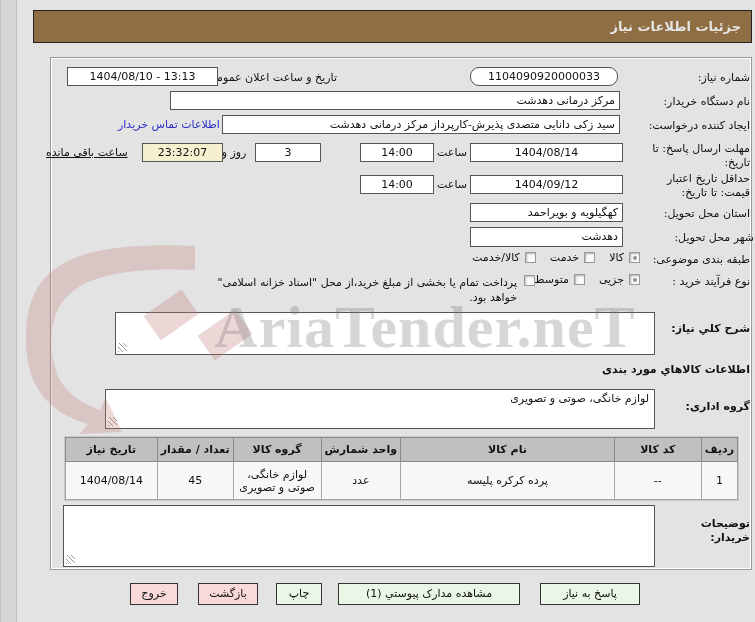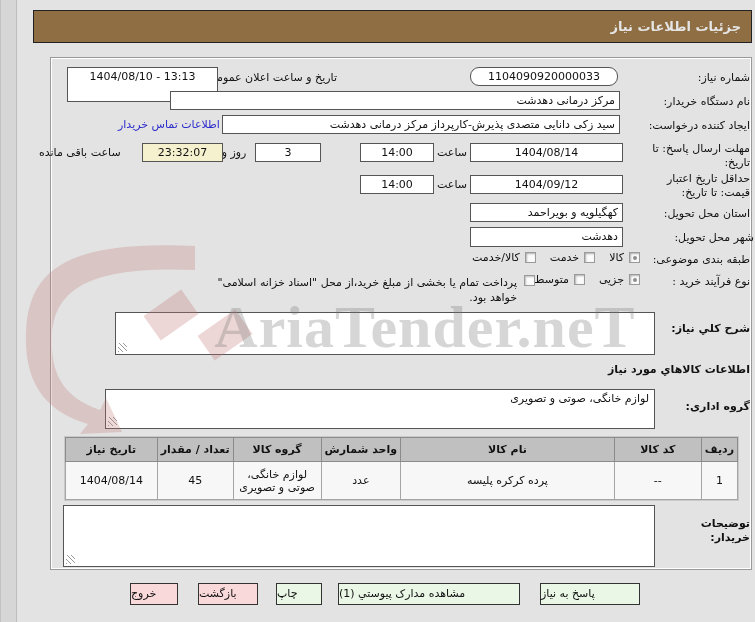--- a/index.html
+++ b/index.html
@@ -60,21 +60,21 @@
   }
   table.goods th {
     background:#c0c0c0; font-weight:bold; height:24px;
     border:1px solid #8b8b8b; padding:2px 3px; white-space:nowrap;
   }
   table.goods td {
     height:38px; border:1px solid #a5a5a5; text-align:center; padding:2px 4px;
   }
   .btn {
     position:absolute; top:583px; height:22px; border:1px solid #333;
-    font-size:11px; line-height:20px; text-align:left; cursor:pointer; white-space:nowrap;
+    font-size:11px; line-height:20px; text-align:center; cursor:pointer; white-space:nowrap;
   }
   .btn.green { background:#eaf7e6; }
   .btn.pink  { background:#f9d9d9; }
   .watermark { position:absolute; inset:0; pointer-events:none; z-index:40; }
   .wm-text {
     position:absolute; left:100px; top:293px; width:650px;
     font-size:60px; font-weight:bold; color:rgba(120,120,120,.30);
     direction:ltr; letter-spacing:1px; white-space:nowrap;
     font-family:Liberation Serif, serif;
     text-align:center;
@@ -86,37 +86,37 @@
 
 <div class="edge-strip"></div>
 
 <div class="titlebar">جزئیات اطلاعات نیاز</div>
 
 <div class="groupbox"></div>
 
 <div class="lbl" style="right:5px; top:71px; width:120px;">شماره نیاز:</div>
 <div class="box center ltr" style="left:470px; top:67px; width:148px; height:19px;border-radius:9px;">1104090920000033</div>
 <div class="lbl" style="left:222px; top:71px; width:115px; white-space:nowrap;">تاریخ و ساعت اعلان عمومی:</div>
-<div class="box center ltr" style="left:67px; top:67px; width:151px; height:35px;">1404/08/10 - 13:13</div>
+<div class="box center ltr" style="left:67px; top:67px; width:151px; height:19px;">1404/08/10 - 13:13</div>
 
 <div class="lbl" style="right:5px; top:95px; width:130px;">نام دستگاه خریدار:</div>
 <div class="box" style="left:170px; top:91px; width:450px; height:19px;">مرکز درمانی دهدشت</div>
 
 <div class="lbl" style="right:5px; top:119px; width:130px;">ایجاد کننده درخواست:</div>
 <div class="box" style="left:222px; top:115px; width:398px; height:19px;">سید زکی دانایی متصدی پذیرش-کارپرداز مرکز درمانی دهدشت</div>
 <div class="link" style="left:118px; top:118px;">اطلاعات تماس خریدار</div>
 
 <div class="lbl" style="right:5px; top:142px; width:122px;">مهلت ارسال پاسخ: تا تاریخ:</div>
 <div class="box center ltr" style="left:470px; top:143px; width:153px; height:19px;">1404/08/14</div>
 <div class="lbl" style="left:437px; top:146px; width:30px; text-align:center;">ساعت</div>
 <div class="box center ltr" style="left:360px; top:143px; width:74px; height:19px;">14:00</div>
 <div class="box center ltr" style="left:255px; top:143px; width:66px; height:19px;">3</div>
 <div class="lbl" style="left:216px; top:146px; width:36px; text-align:center;">روز و</div>
 <div class="box center ltr yellow" style="left:142px; top:143px; width:81px; height:19px;">23:32:07</div>
-<div class="lbl" style="left:39px; top:146px; width:85px; text-align:left; white-space:nowrap;">ساعت باقی مانده</div>
+<div class="lbl" style="left:46px; top:146px; width:85px; text-align:left; white-space:nowrap;text-decoration:underline;">ساعت باقی مانده</div>
 
 <div class="lbl" style="right:5px; top:172px; width:115px;">حداقل تاریخ اعتبار قیمت: تا تاریخ:</div>
 <div class="box center ltr" style="left:470px; top:175px; width:153px; height:19px;">1404/09/12</div>
 <div class="lbl" style="left:437px; top:178px; width:30px; text-align:center;">ساعت</div>
 <div class="box center ltr" style="left:360px; top:175px; width:74px; height:19px;">14:00</div>
 
 <div class="lbl" style="right:5px; top:207px; width:125px;">استان محل تحویل:</div>
 <div class="box" style="left:470px; top:203px; width:153px; height:19px;">کهگیلویه و بویراحمد</div>
 
 <div class="lbl" style="right:1px; top:231px; width:125px;">شهر محل تحویل:</div>
@@ -150,21 +150,21 @@
   </span>
 </div>
 <span class="chk" style="left:524px; top:275px;"></span>
 <div class="lbl" style="left:187px; top:275px; width:330px; line-height:15px;">پرداخت تمام یا بخشی از مبلغ خرید،از محل "اسناد خزانه اسلامی" خواهد بود.</div>
 
 <div class="lbl b" style="right:5px; top:322px; width:95px; white-space:nowrap;">شرح کلي نیاز:</div>
 <div class="txtarea" style="left:115px; top:312px; width:540px; height:43px;">
   <span class="rsz"></span>
 </div>
 
-<div class="lbl b" style="right:5px; top:363px; width:180px; white-space:nowrap;">اطلاعات کالاهاي مورد نیاز</div>
+<div class="lbl b" style="right:5px; top:363px; width:180px; white-space:nowrap;">اطلاعات کالاهاي مورد بندی</div>
 
 <div class="lbl b" style="right:5px; top:400px; width:80px; white-space:nowrap;">گروه اداری:</div>
 <div class="txtarea" style="left:105px; top:389px; width:550px; height:40px;">
   <span>لوازم خانگی، صوتی و تصویری</span>
   <span class="rsz"></span>
 </div>
 
 <table class="goods">
   <colgroup>
     <col style="width:32px">

